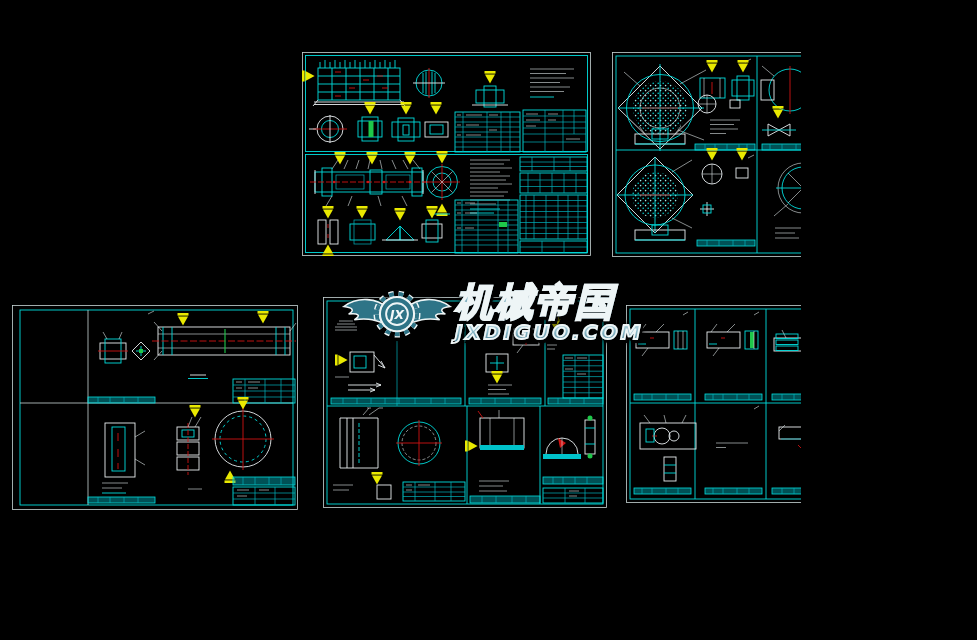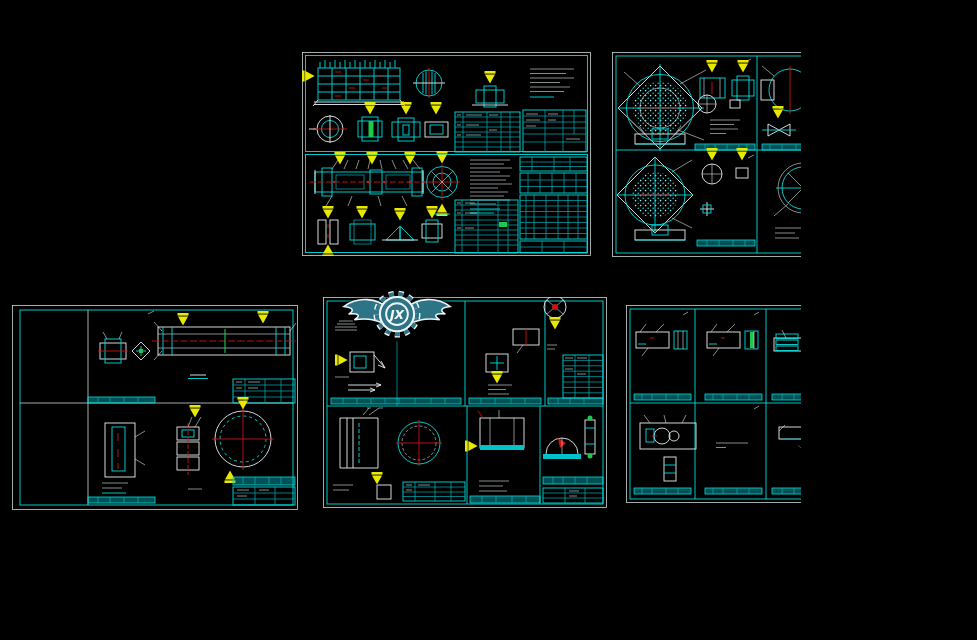--- a/index.html
+++ b/index.html
@@ -570,15 +570,19 @@
       <g>
         <path d="M50,26 C38,15 18,13 3,24 C12,25 15,28 8,32 C18,31 22,33 14,38 C25,36 33,37 46,42 L52,34 Z" fill="#2e7487" stroke="#eef5f6" stroke-width="1.6"></path>
         <path d="M68,26 C80,15 100,13 115,24 C106,25 103,28 110,32 C100,31 96,33 104,38 C93,36 85,37 72,42 L66,34 Z" fill="#2e7487" stroke="#eef5f6" stroke-width="1.6"></path>
         <circle cx="59" cy="32" r="21" fill="none" stroke="#eef5f6" stroke-width="7.5" stroke-dasharray="5 5"></circle>
         <circle cx="59" cy="32" r="21" fill="none" stroke="#2e7487" stroke-width="4.5" stroke-dasharray="5 5"></circle>
         <circle cx="59" cy="32" r="18" fill="#2e7487" stroke="#eef5f6" stroke-width="2.2"></circle>
         <circle cx="59" cy="32" r="11.5" fill="none" stroke="#eef5f6" stroke-width="2"></circle>
         <text x="59" y="37" text-anchor="middle" font-family="DejaVu Sans, sans-serif" font-size="13" font-style="italic" font-weight="bold" fill="#f4f9fa">JX</text>
       </g>
     </svg>
+    <div class="wm-text">
+      <div class="wm-brand">机械帝国</div>
+      <div class="wm-domain">JXDIGUO.COM</div>
+    </div>
   </div>
 
 </div>
 
 </body></html>

